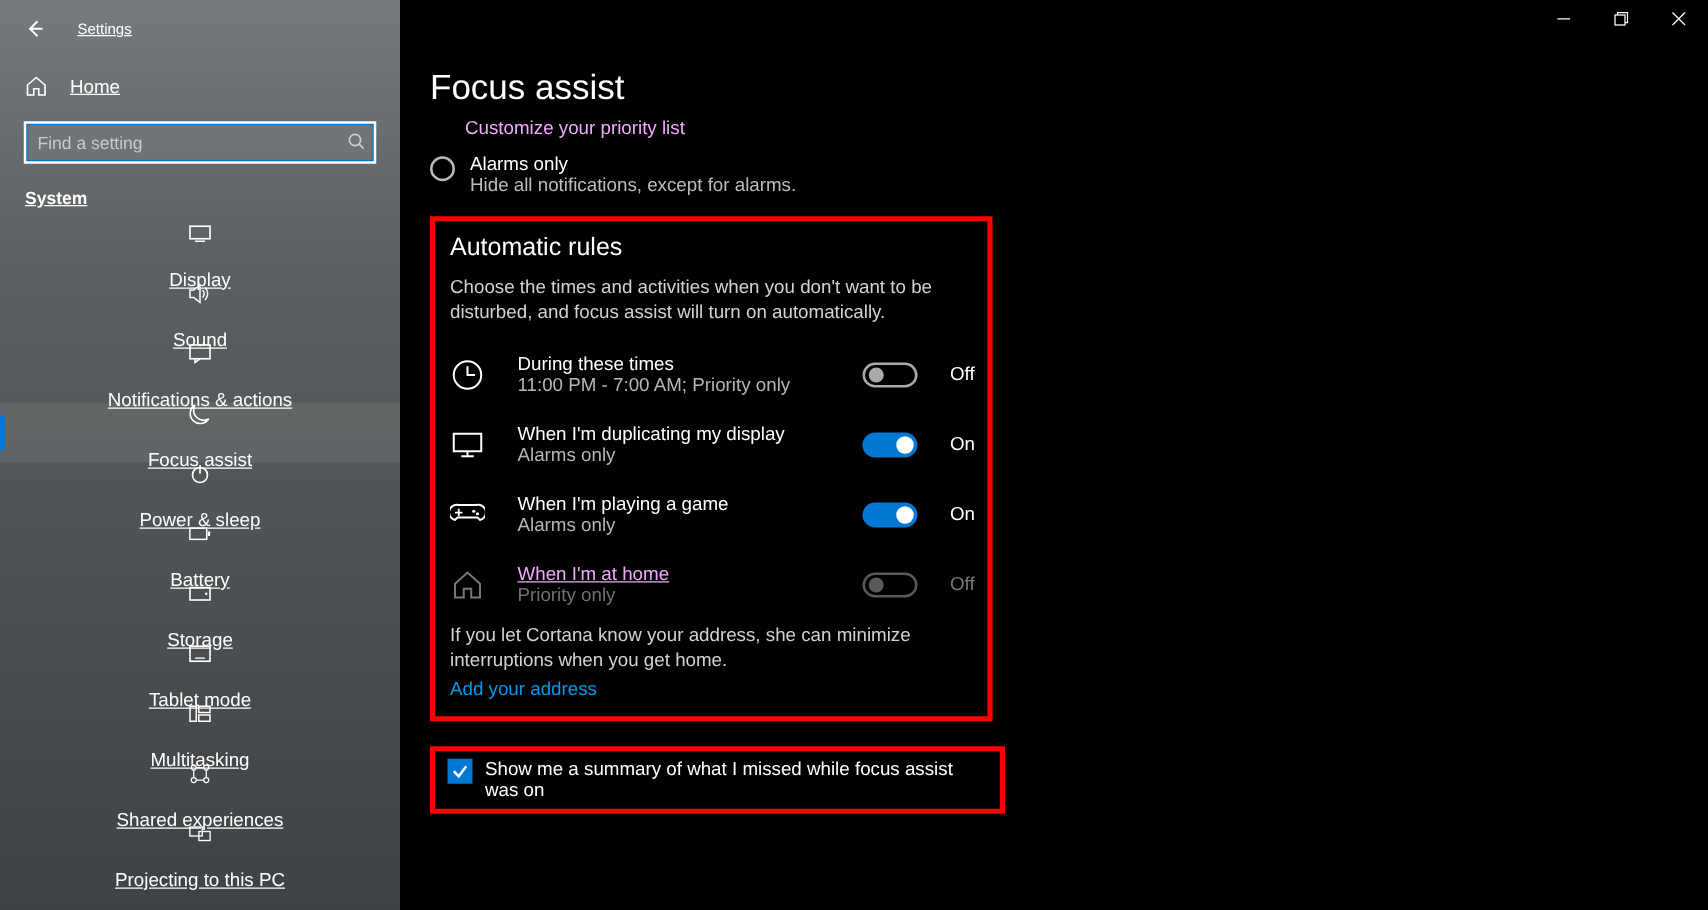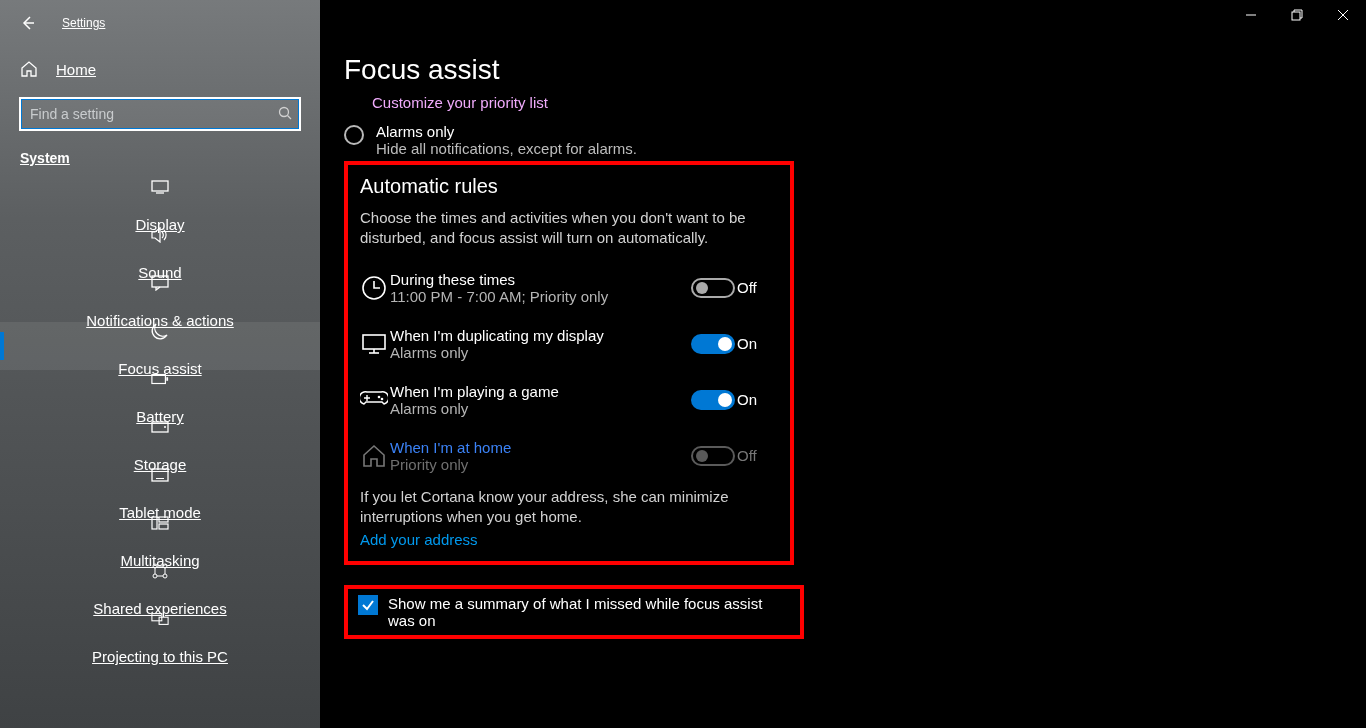--- a/index.html
+++ b/index.html
@@ -32,30 +32,30 @@
 .page-title { padding:54px 0 0 24px; font-size:28px; font-weight:400; }
 .content { padding:8px 24px 24px 24px; max-width:820px; }
 
 .priority-link { color:#f0abfc; font-size:15px; margin-left:28px; display:block; cursor:pointer; }
 
 .radio-row { display:flex; gap:12px; margin-top:12px; }
 .radio { width:20px; height:20px; border:2px solid #b9b9b9; border-radius:50%; margin-top:2px; }
 .radio-body .rt { font-size:15px; color:#fff; }
 .radio-body .rd { font-size:15px; color:#bdbdbd; }
 
-.hl-box { border:4px solid #ff0000; margin-top:4px; padding:10px 27px 12px 12px; width:450px; }
+.hl-box { border:4px solid #ff0000; margin-top:16px; padding:10px 4px 12px 12px; width:450px; }
 .rules-title { font-size:20px; font-weight:400; }
 .rules-desc { font-size:15px; color:#d2d2d2; margin-top:10px; line-height:1.35; }
 
-.rule { display:flex; align-items:center; margin-top:22px; gap:2px; }
+.rule { display:flex; align-items:center; margin-top:22px; gap:26px; }
 .rule.disabled { color:#8a8a8a; }
 .ricon { width:28px; height:28px; display:flex; align-items:center; justify-content:center; flex-shrink:0; }
 .rbody { flex:1; }
 .rbody .t1 { font-size:15px; color:#fff; }
-.rule.disabled .rbody .t1 { color:#3b82f6; }
+.rule.disabled .rbody .t1 { color:#f0abfc;text-decoration:underline; }
 .rbody .t2 { font-size:15px; color:#b5b5b5; }
 .rule.disabled .rbody .t2 { color:#707070; }
 .switch { width:44px; height:20px; border-radius:10px; position:relative; }
 .switch.off { border:2px solid #aaa; }
 .switch.off::after { content:""; position:absolute; left:3px; top:2px; width:12px; height:12px; background:#aaa; border-radius:50%; }
 .switch.on { background:#0078d4; }
 .switch.on::after { content:""; position:absolute; right:3px; top:3px; width:14px; height:14px; background:#fff; border-radius:50%; }
 .switch.dis { border:2px solid #5a5a5a; }
 .switch.dis::after { content:""; position:absolute; left:3px; top:2px; width:12px; height:12px; background:#5a5a5a; border-radius:50%; }
 .stext { font-size:15px; width:26px; }
@@ -136,20 +136,29 @@
         </span>
       <span>Notifications &amp; actions</span>
     </li>
     <li class="active">
       <span class="navicon">
           <svg width="18" height="18" viewBox="0 0 18 18">
             <path d="M5 2 A8 8 0 0 0 16 13 A8 8 0 1 1 5 2 Z" stroke="#fff" stroke-width="1.3" fill="none"></path>
           </svg>
         </span>
       <span>Focus assist</span>
+    </li>
+    <li>
+      <span class="navicon">
+          <svg width="16" height="16" viewBox="0 0 16 16">
+            <circle cx="8" cy="9" r="6" stroke="#fff" stroke-width="1.3" fill="none"></circle>
+            <path d="M8 1 V8" stroke="#fff" stroke-width="1.3"></path>
+          </svg>
+        </span>
+      <span>Power &amp; sleep</span>
     </li>
     <li>
       <span class="navicon">
           <svg width="20" height="12" viewBox="0 0 20 12">
             <rect x="1" y="1" width="15" height="10" stroke="#fff" stroke-width="1.3" fill="none"></rect>
             <rect x="17" y="4" width="2" height="4" fill="#fff"></rect>
           </svg>
         </span>
       <span>Battery</span>
     </li>

